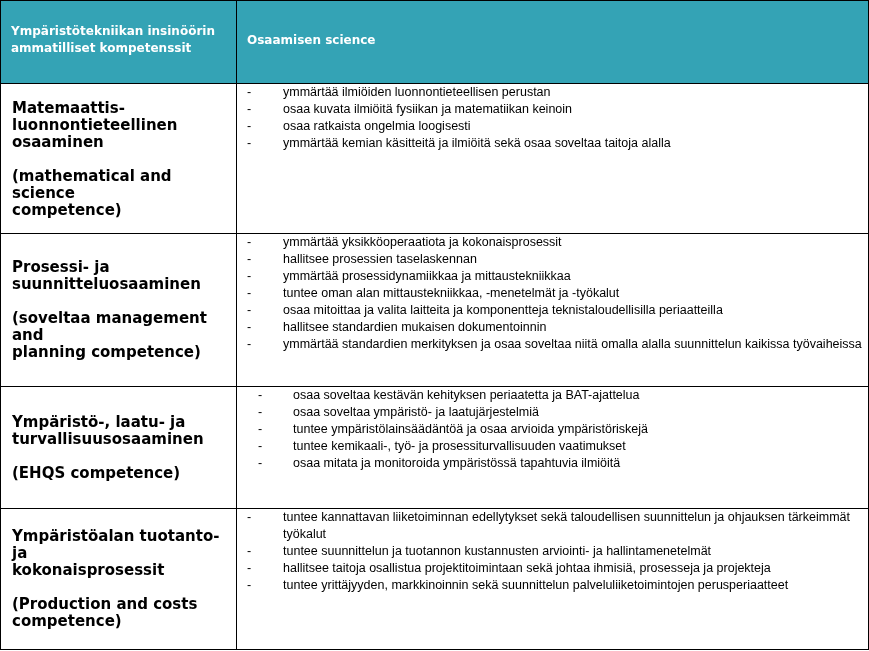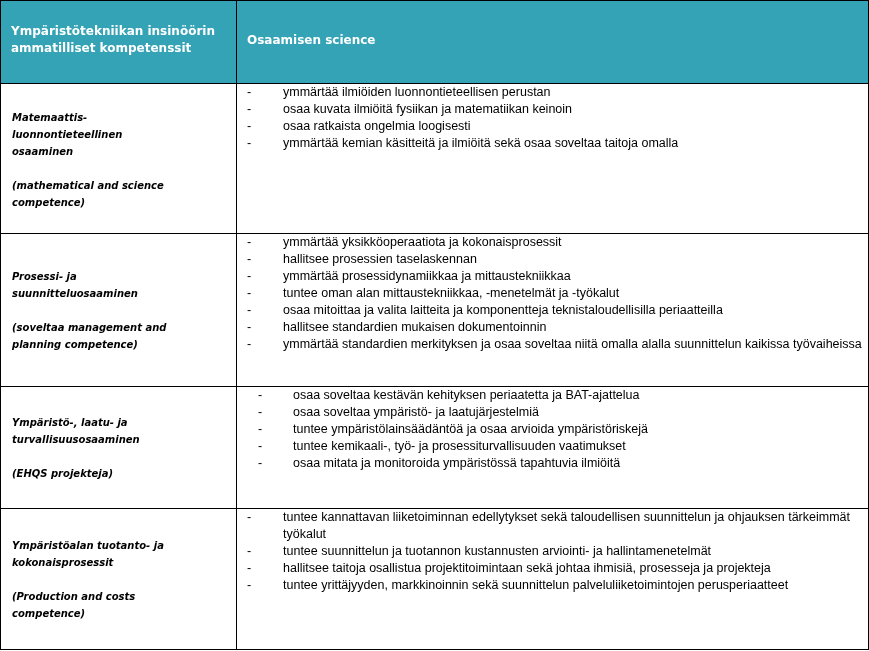--- a/index.html
+++ b/index.html
@@ -1,21 +1,21 @@
 <!DOCTYPE html>
 <html><head>
   <meta charset="utf-8">
   <style>
     html, body { margin:0; padding:0; background:#ffffff; }
     body { width:869px; height:651px; overflow:hidden; position:relative; }
     .tbl { position:absolute; left:0; top:0; width:868px; height:650px; border-collapse:collapse; table-layout:fixed; }
     .tbl td, .tbl th { border:1px solid #000; padding:0; vertical-align:top; }
     .hdr th { background:#34A3B5; color:#fff; font-family:"DejaVu Sans", sans-serif; font-weight:bold; font-size:12px; text-align:left; height:82px; vertical-align:middle; line-height:17px; }
     .hdr th .in { padding:0 10px 4px 10px; }
-    .left { font-family:"DejaVu Sans", sans-serif; font-weight:bold; font-size:10px; color:#000; line-height:17px; vertical-align:middle !important;font-style:italic; }
+    .left { font-family:"DejaVu Sans", sans-serif; font-weight:bold; font-size:15px; color:#000; line-height:17px; vertical-align:middle !important; }
     .left .in { padding:0 10px 0 11px; }
     .left .gap { height:17px; }
     .right { font-family:"Liberation Sans", sans-serif; font-size:12.5px; color:#000; line-height:17px; }
     .right ul { list-style:none; margin:0; padding:0; }
     .right li { position:relative; padding-left:46px; }
     .right li .dash { position:absolute; left:10px; top:0; }
     .right.ind li { padding-left:56px; }
     .right.ind li .dash { left:21px; }
   </style>
 </head>
@@ -45,21 +45,21 @@
         <div class="gap"></div>
         <div>(mathematical and science</div>
         <div>competence)</div>
       </div>
     </td>
     <td class="right">
       <ul>
         <li><span class="dash">-</span><span>ymmärtää ilmiöiden luonnontieteellisen perustan</span></li>
         <li><span class="dash">-</span><span>osaa kuvata ilmiöitä fysiikan ja matematiikan keinoin</span></li>
         <li><span class="dash">-</span><span>osaa ratkaista ongelmia loogisesti</span></li>
-        <li><span class="dash">-</span><span>ymmärtää kemian käsitteitä ja ilmiöitä sekä osaa soveltaa taitoja omalla</span></li>
+        <li><span class="dash">-</span><span>ymmärtää kemian käsitteitä ja ilmiöitä sekä osaa soveltaa taitoja alalla</span></li>
       </ul>
     </td>
   </tr>
 
   <tr style="height:153px">
     <td class="left">
       <div class="in">
         <div>Prosessi- ja</div>
         <div>suunnitteluosaaminen</div>
         <div class="gap"></div>
@@ -79,21 +79,21 @@
       </ul>
     </td>
   </tr>
 
   <tr style="height:122px">
     <td class="left">
       <div class="in">
         <div>Ympäristö-, laatu- ja</div>
         <div>turvallisuusosaaminen</div>
         <div class="gap"></div>
-        <div>(EHQS projekteja)</div>
+        <div>(EHQS competence)</div>
       </div>
     </td>
     <td class="right ind">
       <ul>
         <li><span class="dash">-</span><span>osaa soveltaa kestävän kehityksen periaatetta ja BAT-ajattelua</span></li>
         <li><span class="dash">-</span><span>osaa soveltaa ympäristö- ja laatujärjestelmiä</span></li>
         <li><span class="dash">-</span><span>tuntee ympäristölainsäädäntöä ja osaa arvioida ympäristöriskejä</span></li>
         <li><span class="dash">-</span><span>tuntee kemikaali-, työ- ja prosessiturvallisuuden vaatimukset</span></li>
         <li><span class="dash">-</span><span>osaa mitata ja monitoroida ympäristössä tapahtuvia ilmiöitä</span></li>
       </ul>

